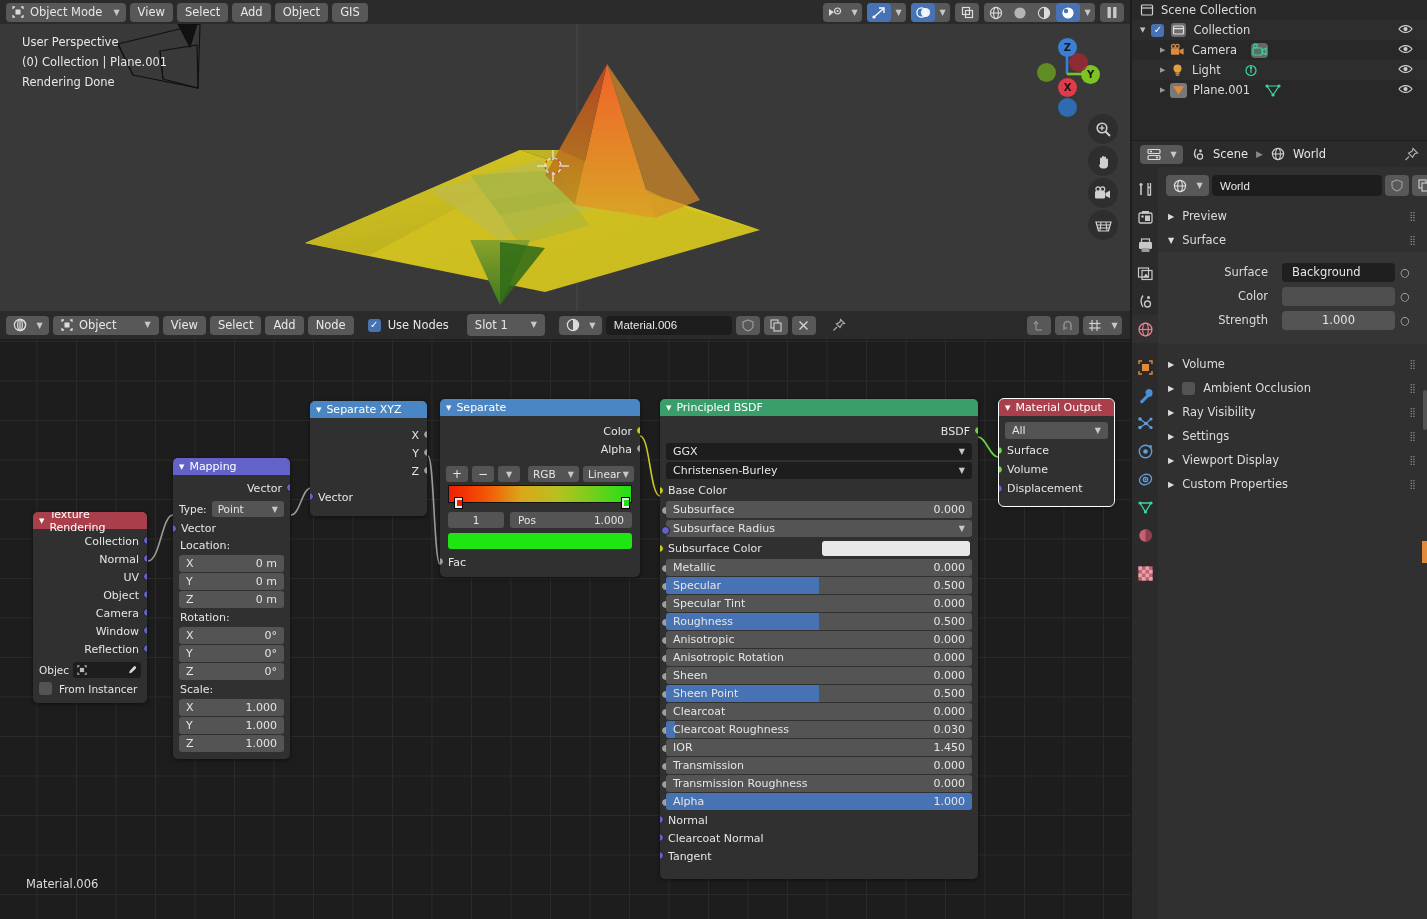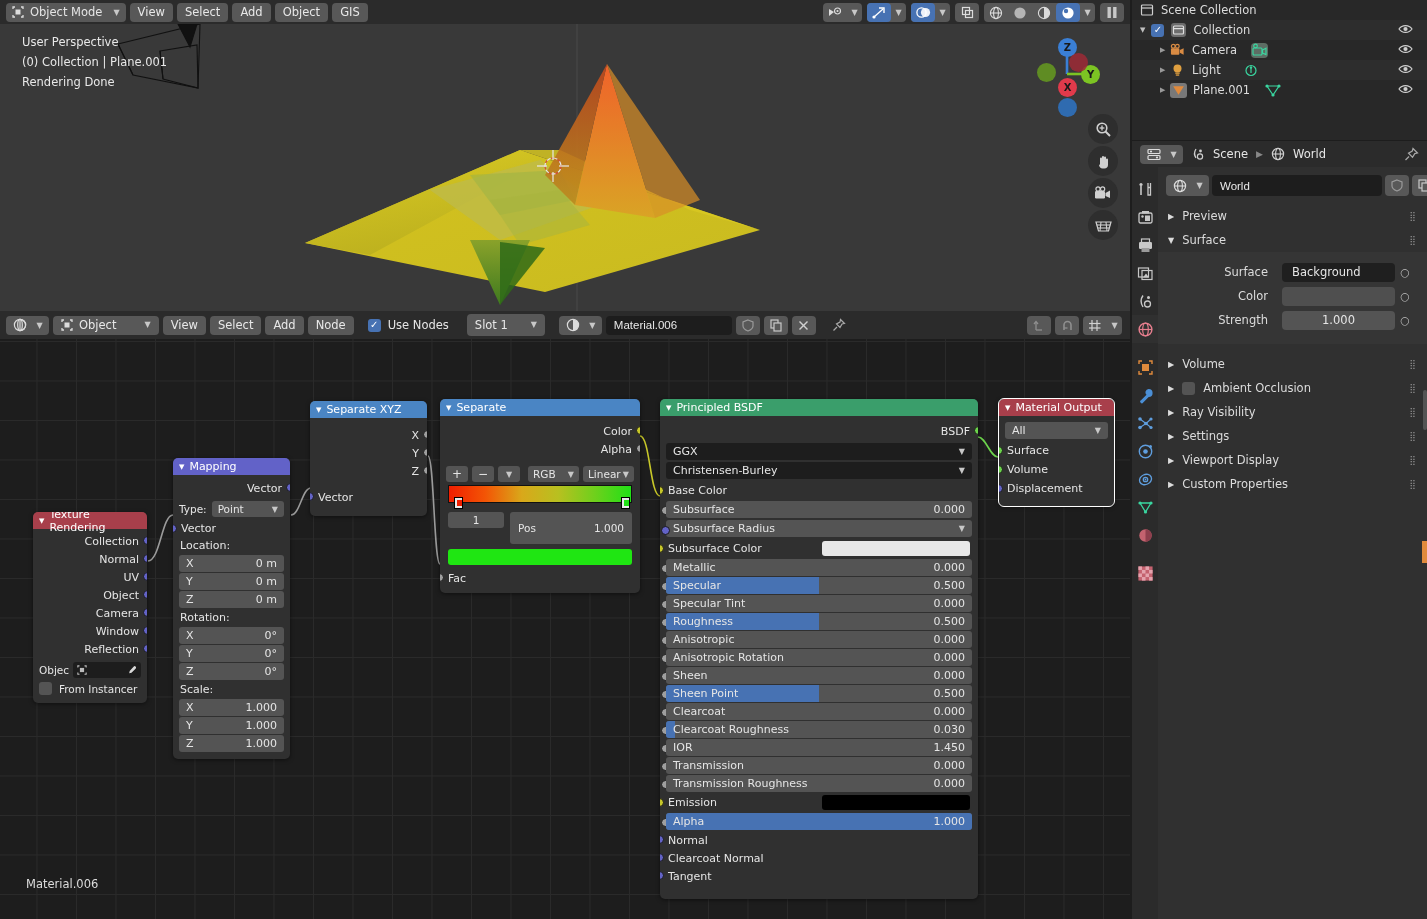--- a/index.html
+++ b/index.html
@@ -669,21 +669,21 @@
               background:linear-gradient(to right,#f01e00,#f35505,#d9a81a,#b8c020,#6fd01c,#21e016)"></div>
             <div style="position:absolute;left:6px;top:12px;width:9px;height:12px;background:#e8e8e8;border:1px solid #000">
               <div style="position:absolute;left:1.5px;top:2px;width:5px;height:6px;background:#f01e00"></div>
             </div>
             <div style="position:absolute;right:2px;top:12px;width:9px;height:12px;background:#e8e8e8;border:1px solid #000">
               <div style="position:absolute;left:1.5px;top:2px;width:5px;height:6px;background:#21e016"></div>
             </div>
           </div>
           <div style="display:flex;gap:6px;margin:5px 8px">
             <div style="width:56px;height:16px;background:#545454;border-radius:3px;display:flex;align-items:center;justify-content:center;font-size:10.5px">1</div>
-            <div style="flex:1;height:16px;background:#545454;border-radius:3px;display:flex;align-items:center;justify-content:space-between;padding:16px 8px;font-size:10.5px">
+            <div style="flex:1;height:16px;background:#545454;border-radius:3px;display:flex;align-items:center;justify-content:space-between;padding:0 8px;font-size:10.5px">
               <span>Pos</span>
                 <span>1.000</span>
             </div>
           </div>
           <div style="margin:4px 8px;height:16px;background:#1fe612;border-radius:3px"></div>
           <div class="trow" style="margin-top:4px">
               <span class="sock l s-grey" style="top:4px"></span>
               <span>Fac</span>
             </div>
         </div>
@@ -820,25 +820,20 @@
                 <span>0.000</span>
               </div>
             </div>
           <div style="position:relative">
               <span class="sock l s-grey" style="top:5px;left:1px"></span>
             <div class="prop">
                 <span>Transmission Roughness</span>
                 <span>0.000</span>
               </div>
             </div>
-          <div class="trow" style="height:19px;justify-content:space-between">
-            <span class="sock l s-yellow" style="top:5px"></span>
-            <span>Emission</span>
-            <div style="width:148px;height:15px;background:#000;border-radius:3px"></div>
-          </div>
           <div style="position:relative">
               <span class="sock l s-grey" style="top:5px;left:1px"></span>
             <div class="prop">
                 <div class="fill" style="width:100%"></div>
                 <span>Alpha</span>
                 <span>1.000</span>
               </div>
             </div>
           <div class="trow" style="height:18px">
               <span class="sock l s-purple" style="top:4px"></span>

